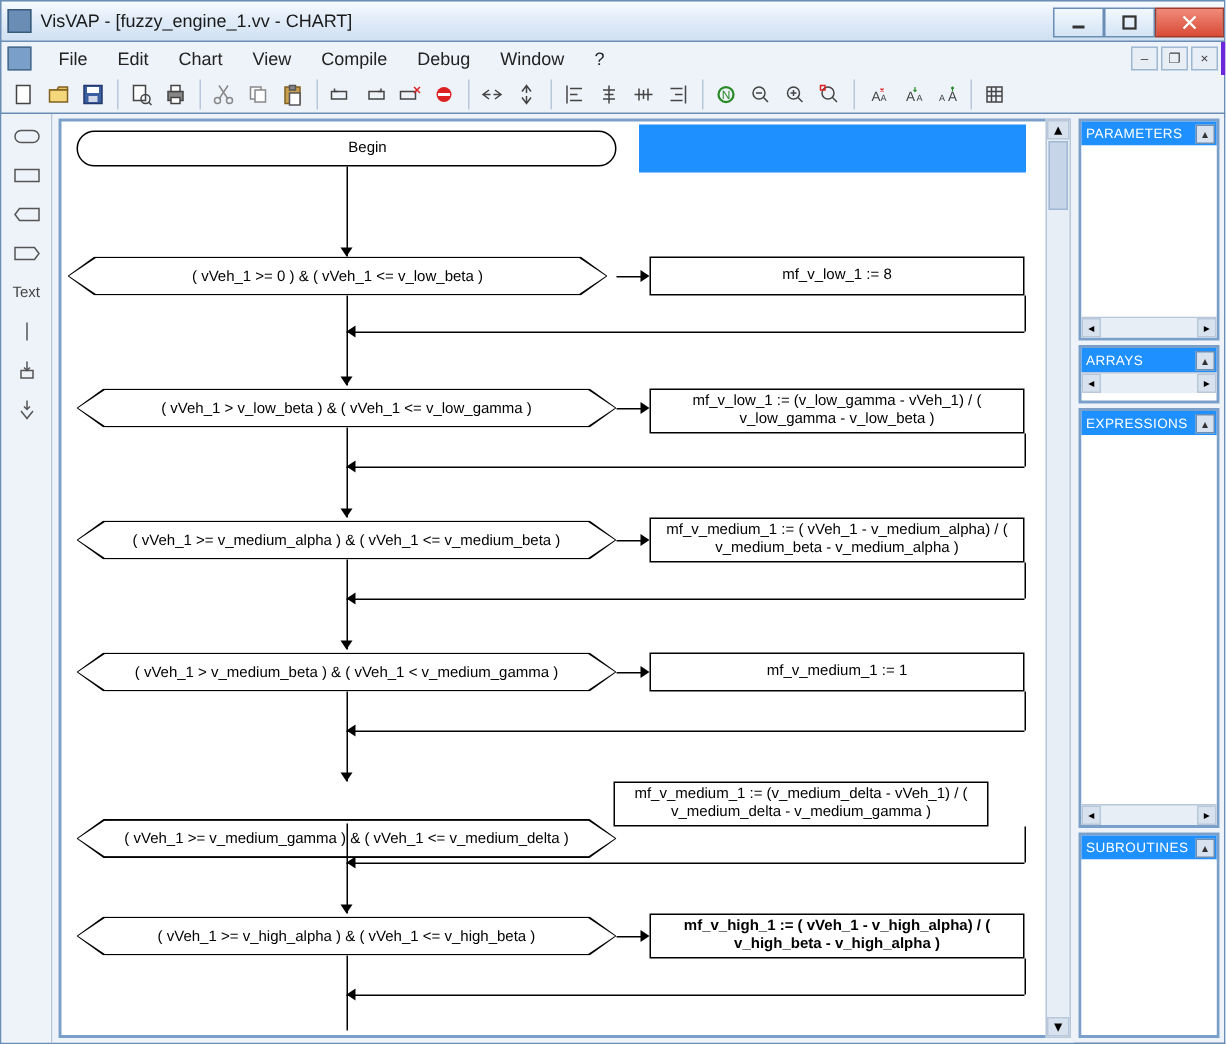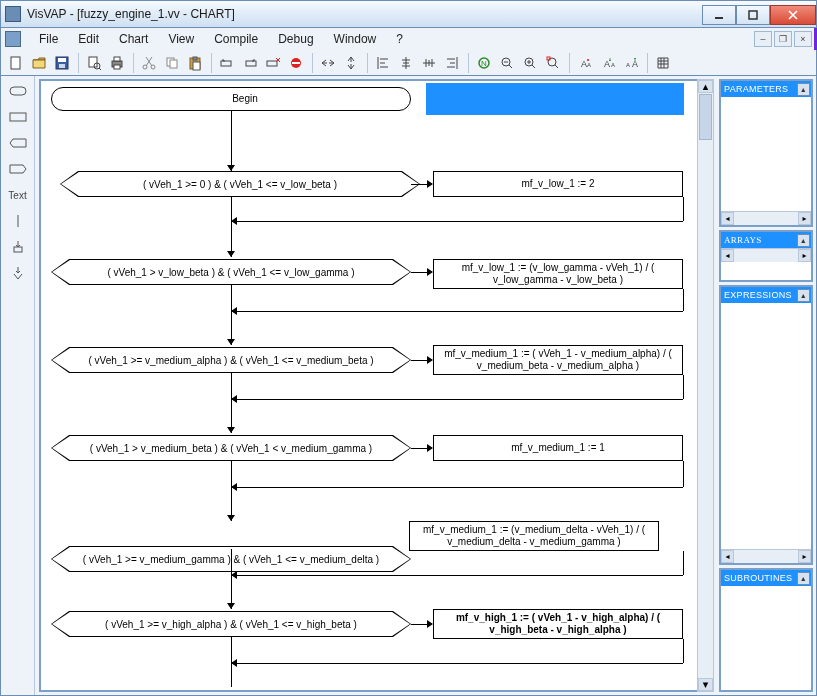--- a/index.html
+++ b/index.html
@@ -201,21 +201,21 @@
   .panel-hdr .upbtn {
     margin-left:auto; width:13px;height:13px;background:#d8e2ee;border:1px solid #6a8db5;
     display:flex;align-items:center;justify-content:center;font-size:8px;color:#333;margin-right:1px;
   }
   .panel-body { flex:1; background:#fff; position:relative; }
   .panel-hscroll {
     height:14px;background:#e8eef6;border-top:1px solid #b8c8da;display:flex;
   }
   .panel-hscroll .hbtn{width:13px;border:1px solid #b8c8da;background:#d8e2ee;display:flex;align-items:center;justify-content:center;font-size:8px;}
   .panel-hscroll .track{flex:1;}
-  .p1{height:148px;} .p2{height:52px;font-family:Liberation Serif, serif;} .p3{height:280px;} .p4{flex:1;}
+  .p1{height:148px;} .p2{height:39px;} .p3{height:280px;} .p4{flex:1;}
 
 </style>
 </head>
 <body>
 
 <div class="titlebar">
   <div class="app-icon"></div>
   <div class="title">VisVAP - [fuzzy_engine_1.vv - CHART]</div>
   <div class="win-btns">
     <div class="win-btn">
@@ -466,27 +466,27 @@
 
   <div class="canvas-shell">
     <div class="canvas-scroll">
       <div class="flow">
         <div class="flow-sel"></div>
 
         <div class="node begin" style="left:10px;top:6px;width:360px;height:24px;">Begin</div>
         <div class="arrow-v" style="left:190px;top:30px;height:60px;"></div>
         <div class="ah" style="left:186px;top:84px;"></div>
 
-        <div class="dec-wrap" style="left:19px;top:90px;width:360px;height:26px;">
+        <div class="dec-wrap" style="left:4px;top:90px;width:360px;height:26px;">
           <div class="outer"></div>
             <div class="inner">( vVeh_1 &gt;= 0 ) &amp; ( vVeh_1 &lt;= v_low_beta )</div>
         </div>
         <div class="arrow-h" style="left:370px;top:103px;width:20px;"></div>
         <div class="ar" style="left:386px;top:99px;"></div>
-        <div class="node" style="left:392px;top:90px;width:250px;height:26px;">mf_v_low_1 := 2</div>
+        <div class="node" style="left:392px;top:90px;width:250px;height:26px;">mf_v_low_1 := 8</div>
         <div class="arrow-v" style="left:642px;top:116px;height:24px;"></div>
         <div class="arrow-h" style="left:190px;top:140px;width:452px;"></div>
         <div class="al" style="left:190px;top:136px;"></div>
         <div class="arrow-v" style="left:190px;top:116px;height:60px;"></div>
         <div class="ah" style="left:186px;top:170px;"></div>
 
         <div class="dec-wrap" style="left:10px;top:178px;width:360px;height:26px;">
           <div class="outer"></div>
             <div class="inner">( vVeh_1 &gt; v_low_beta ) &amp; ( vVeh_1 &lt;= v_low_gamma )</div>
         </div>

